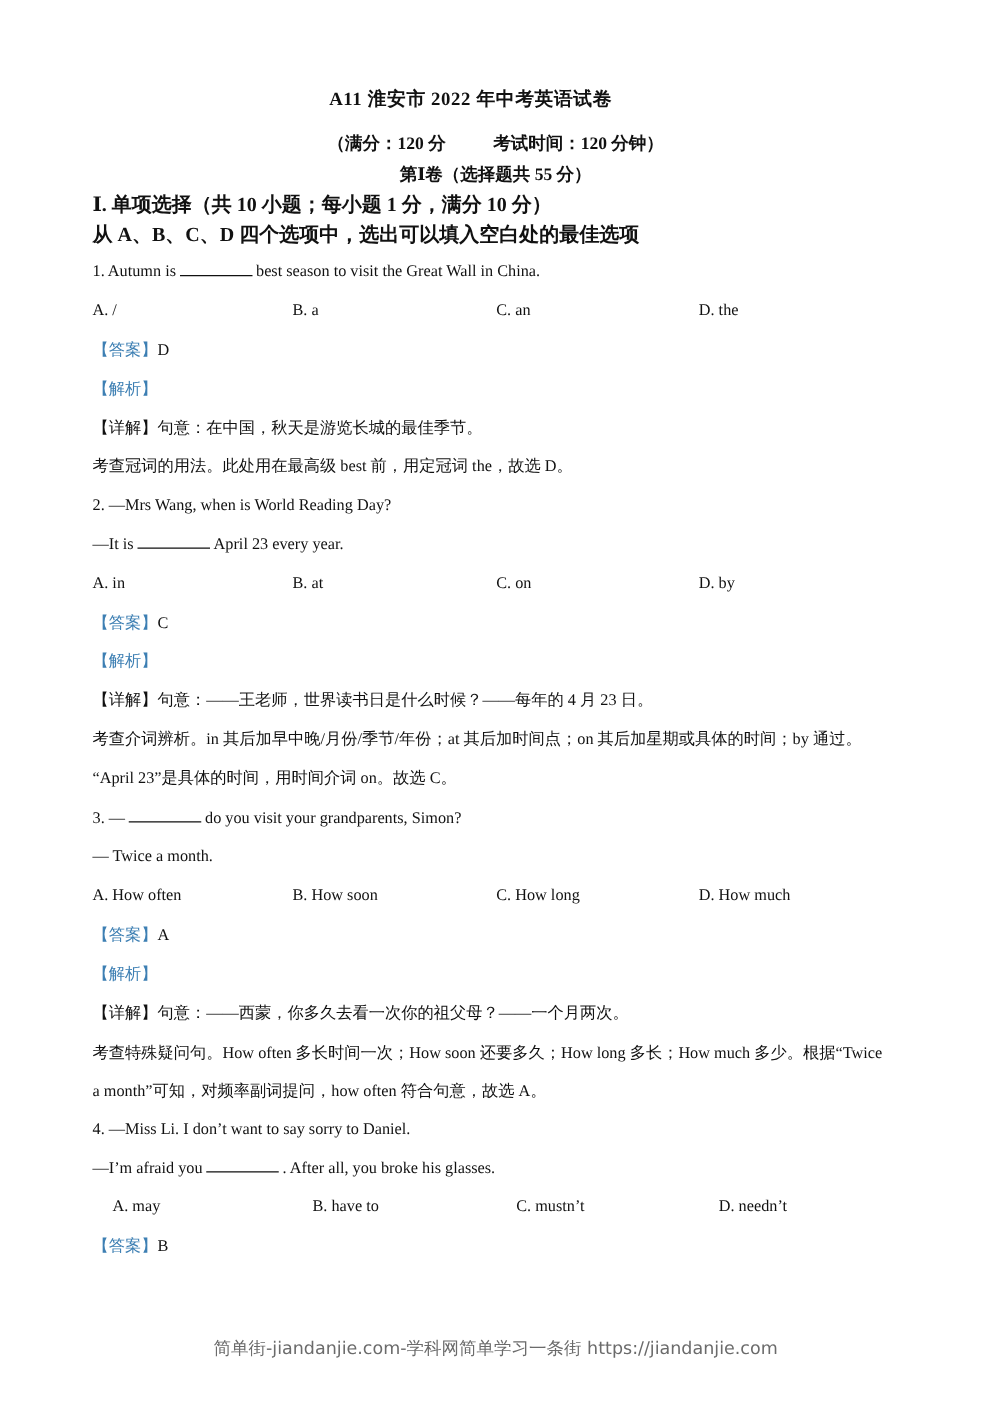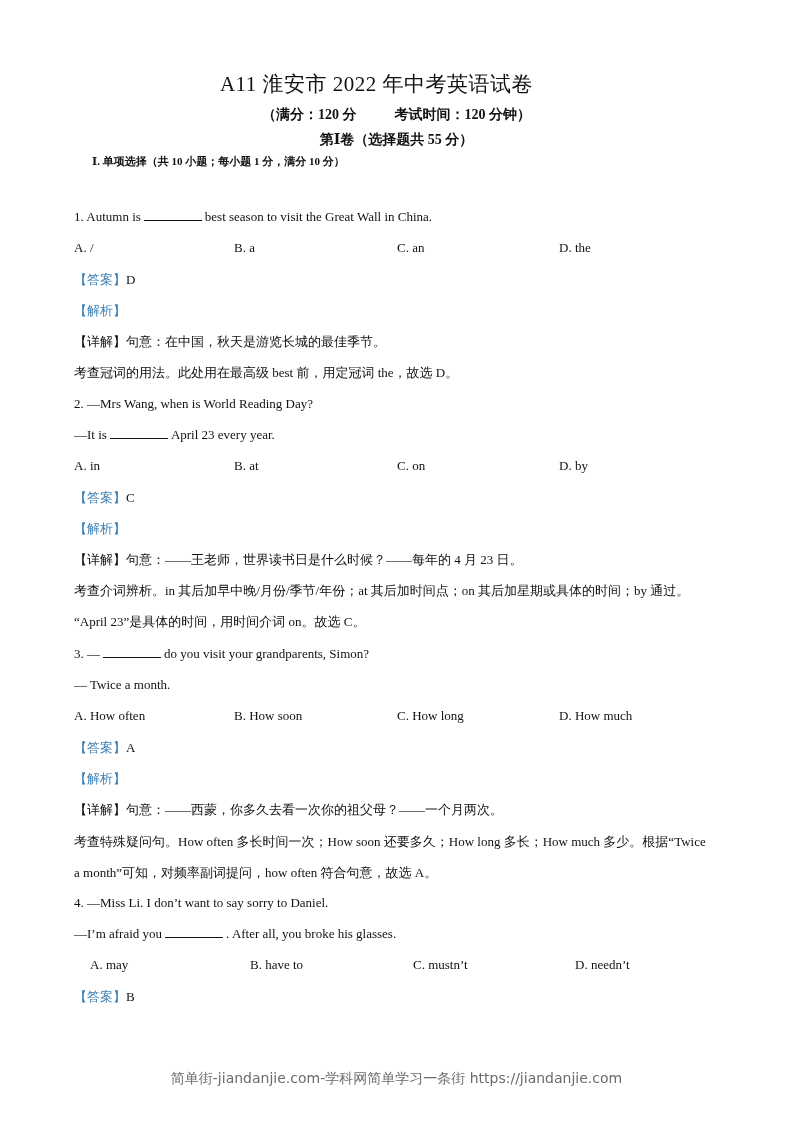--- a/index.html
+++ b/index.html
@@ -4,29 +4,29 @@
 <style>
   html, body { margin: 0; padding: 0; background: #ffffff; }
   body {
     width: 793px; height: 1122px; position: relative; overflow: hidden;
     font-family: "Liberation Serif", "DejaVu Serif", serif;
     color: #111;
   }
   .page { position: absolute; left: 0; top: 0; width: 793px; height: 1122px; }
   .title {
     position: absolute; top: 70px; left: 0; width: 753px; text-align: center;
-    font-size: 21px; font-weight: normal; letter-spacing: 0.5px;
+    font-size: 15px; font-weight: bold; letter-spacing: 0.5px;
   }
   .sub {
     position: absolute; left: 0; width: 793px; text-align: center;
     font-size: 14px; font-weight: bold;
   }
   .sub .gap { display: inline-block; width: 38px; }
   .sec {
-    position: absolute; left: 92px; font-size: 11px; font-weight: bold;
+    position: absolute; left: 74px; font-size: 16px; font-weight: bold;
   }
   .line {
     position: absolute; left: 74px; font-size: 13px; white-space: nowrap;
   }
   .opts { position: absolute; left: 74px; width: 660px; height: 18px; font-size: 13px; }
   .opts span { position: absolute; top: 0; white-space: nowrap; }
   .o0 { left: 0; } .o1 { left: 160px; } .o2 { left: 323px; } .o3 { left: 485px; }
   .tag { color: #3d7fb3; }
   .blank { display: inline-block; width: 58px; border-bottom: 1px solid #111; height: 10px; margin: 0 3px; vertical-align: baseline; }
   .footer {
@@ -39,20 +39,21 @@
 
 <div class="page">
 
   <div class="title">A11 淮安市 2022 年中考英语试卷</div>
   <div class="sub" style="top:106px;">
     <span>（满分：120 分</span><span class="gap"></span><span>考试时间：120 分钟）</span>
   </div>
   <div class="sub" style="top:131px;">第Ⅰ卷（选择题共 55 分）</div>
 
   <div class="sec" style="top:154px;">Ⅰ. 单项选择（共 10 小题；每小题 1 分，满分 10 分）</div>
+  <div class="sec" style="top:178px;">从 A、B、C、D 四个选项中，选出可以填入空白处的最佳选项</div>
 
   <div class="line" style="top:209px;">
     <span>1. Autumn is</span><span class="blank"></span><span>best season to visit the Great Wall in China.</span>
   </div>
   <div class="opts" style="top:240px;">
     <span class="o0">A. /</span>
     <span class="o1">B. a</span>
     <span class="o2">C. an</span>
     <span class="o3">D. the</span>
   </div>

